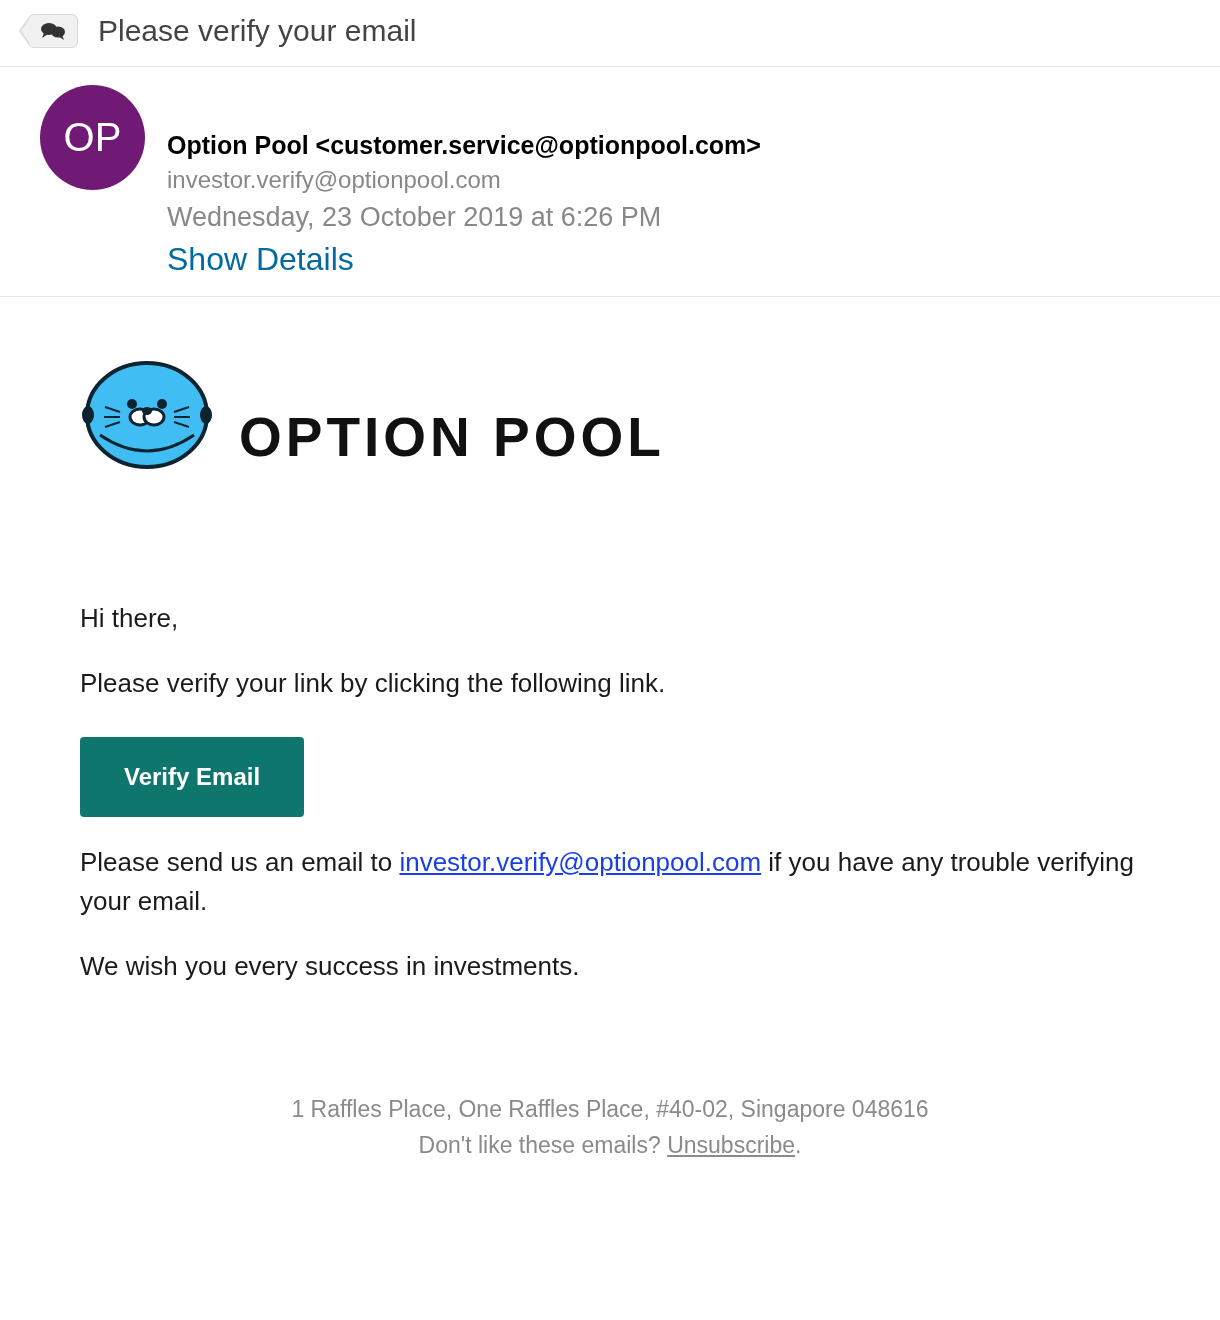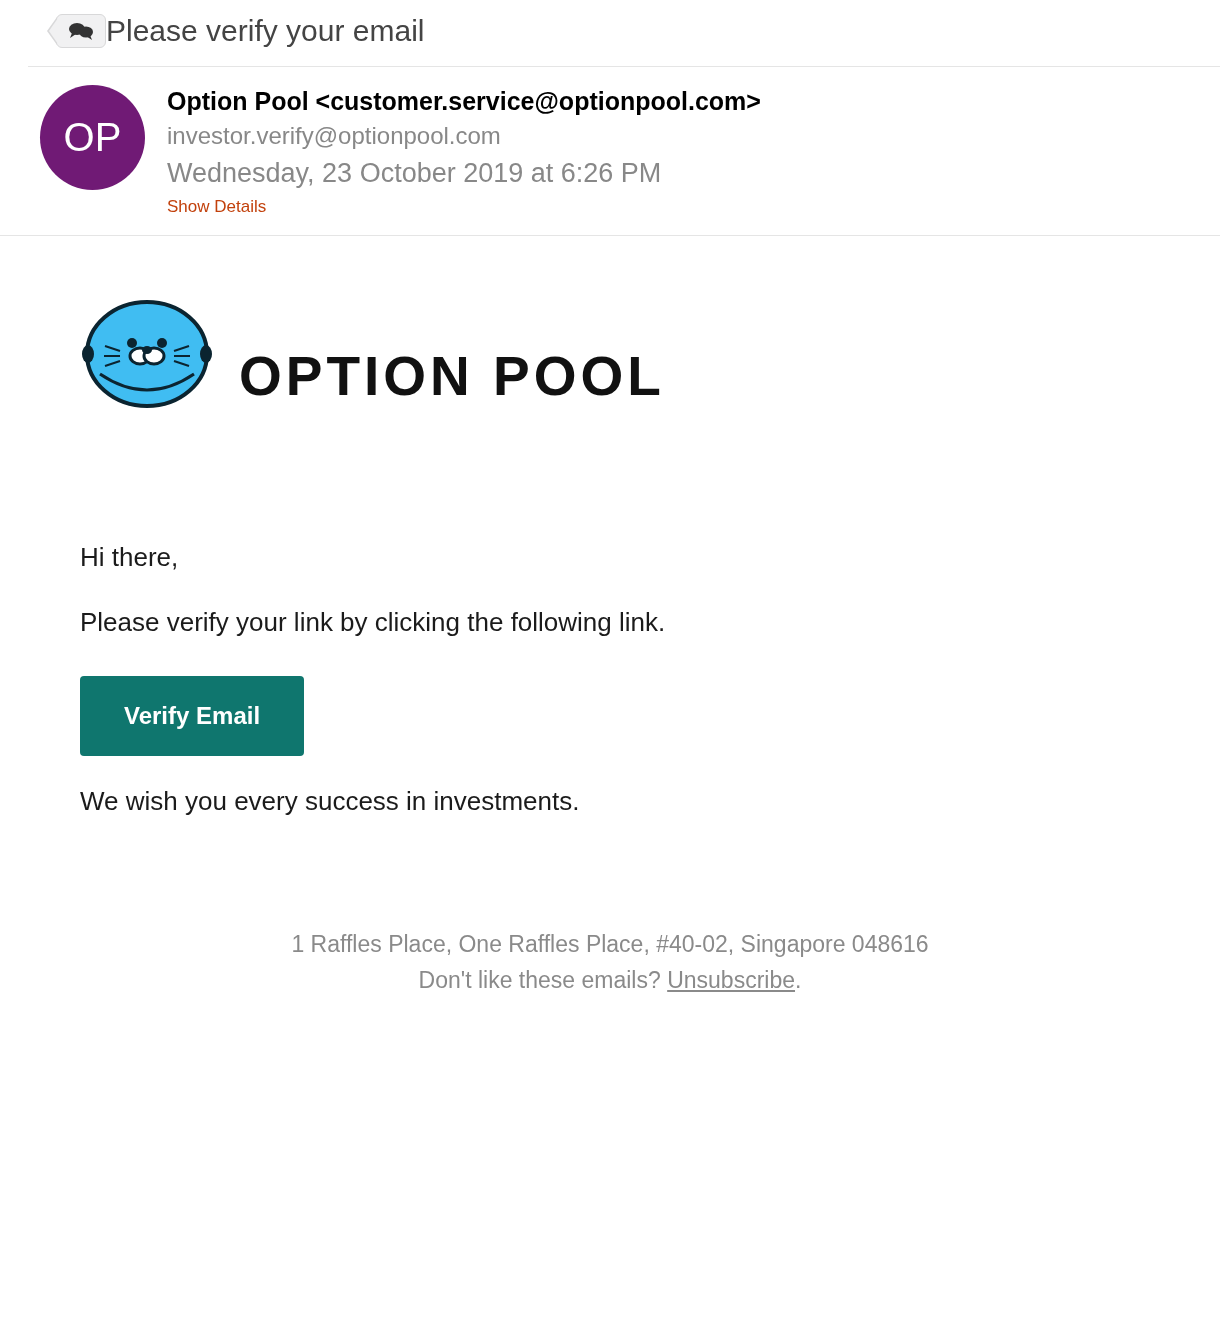--- a/index.html
+++ b/index.html
@@ -10,21 +10,21 @@
     body {
       font-family: -apple-system, BlinkMacSystemFont, "Segoe UI", Helvetica, Arial, sans-serif;
       background: #ffffff;
       width: 1220px;
     }
     .subject-row {
       display: flex;
       align-items: center;
       padding: 14px 4px 18px 28px;
       border-bottom: 1px solid #e5e5e5;
-      margin-left: 28px;
+      gap: 20px;
     }
     .tag-badge {
       display: inline-flex;
       align-items: center;
       justify-content: center;
       padding: 6px 10px;
       background: #f1f1f2;
       border: 1px solid #d8d8d9;
       border-radius: 6px;
       position: relative;
@@ -73,40 +73,41 @@
       display: flex;
       align-items: center;
       justify-content: center;
       color: #fff;
       font-size: 40px;
       font-weight: 400;
       flex-shrink: 0;
     }
     .meta {
       padding-top: 2px;
+      margin-top: 44px;
     }
     .from-line {
       font-size: 25px;
       font-weight: 700;
       color: #000;
       margin-bottom: 6px;
     }
     .to-line {
       font-size: 24px;
       color: #888;
       margin-bottom: 8px;
     }
     .date-line {
       font-size: 27px;
       color: #888;
       margin-bottom: 8px;
     }
     .show-details {
-      font-size: 17px;
-      color: #c2410c;
+      font-size: 32px;
+      color: #0369a1;
       cursor: pointer;
     }
     .body-section {
       padding: 60px 70px 40px 80px;
     }
     .brand-row {
       display: flex;
       align-items: flex-end;
       gap: 24px;
       margin-bottom: 130px;
@@ -207,20 +208,23 @@
         <line x1="94" y1="65" x2="109" y2="70" stroke="#0b2430" stroke-width="2"></line>
       </svg>
     </div>
     <div class="brand-text">OPTION POOL</div>
   </div>
 
   <div class="body-text">
     <p>Hi there,</p>
     <p>Please verify your link by clicking the following link.</p>
     <button class="verify-btn">Verify Email</button>
+    <p>
+      <span>Please send us an email to </span><a class="email-link">investor.verify@optionpool.com</a><span> if you have any trouble verifying your email.</span>
+    </p>
     <p>We wish you every success in investments.</p>
   </div>
 </div>
 
 <div class="footer">
   <div>1 Raffles Place, One Raffles Place, #40-02, Singapore 048616</div>
   <div>
     <span>Don't like these emails? </span><a class="unsub">Unsubscribe</a><span>.</span>
   </div>
 </div>

